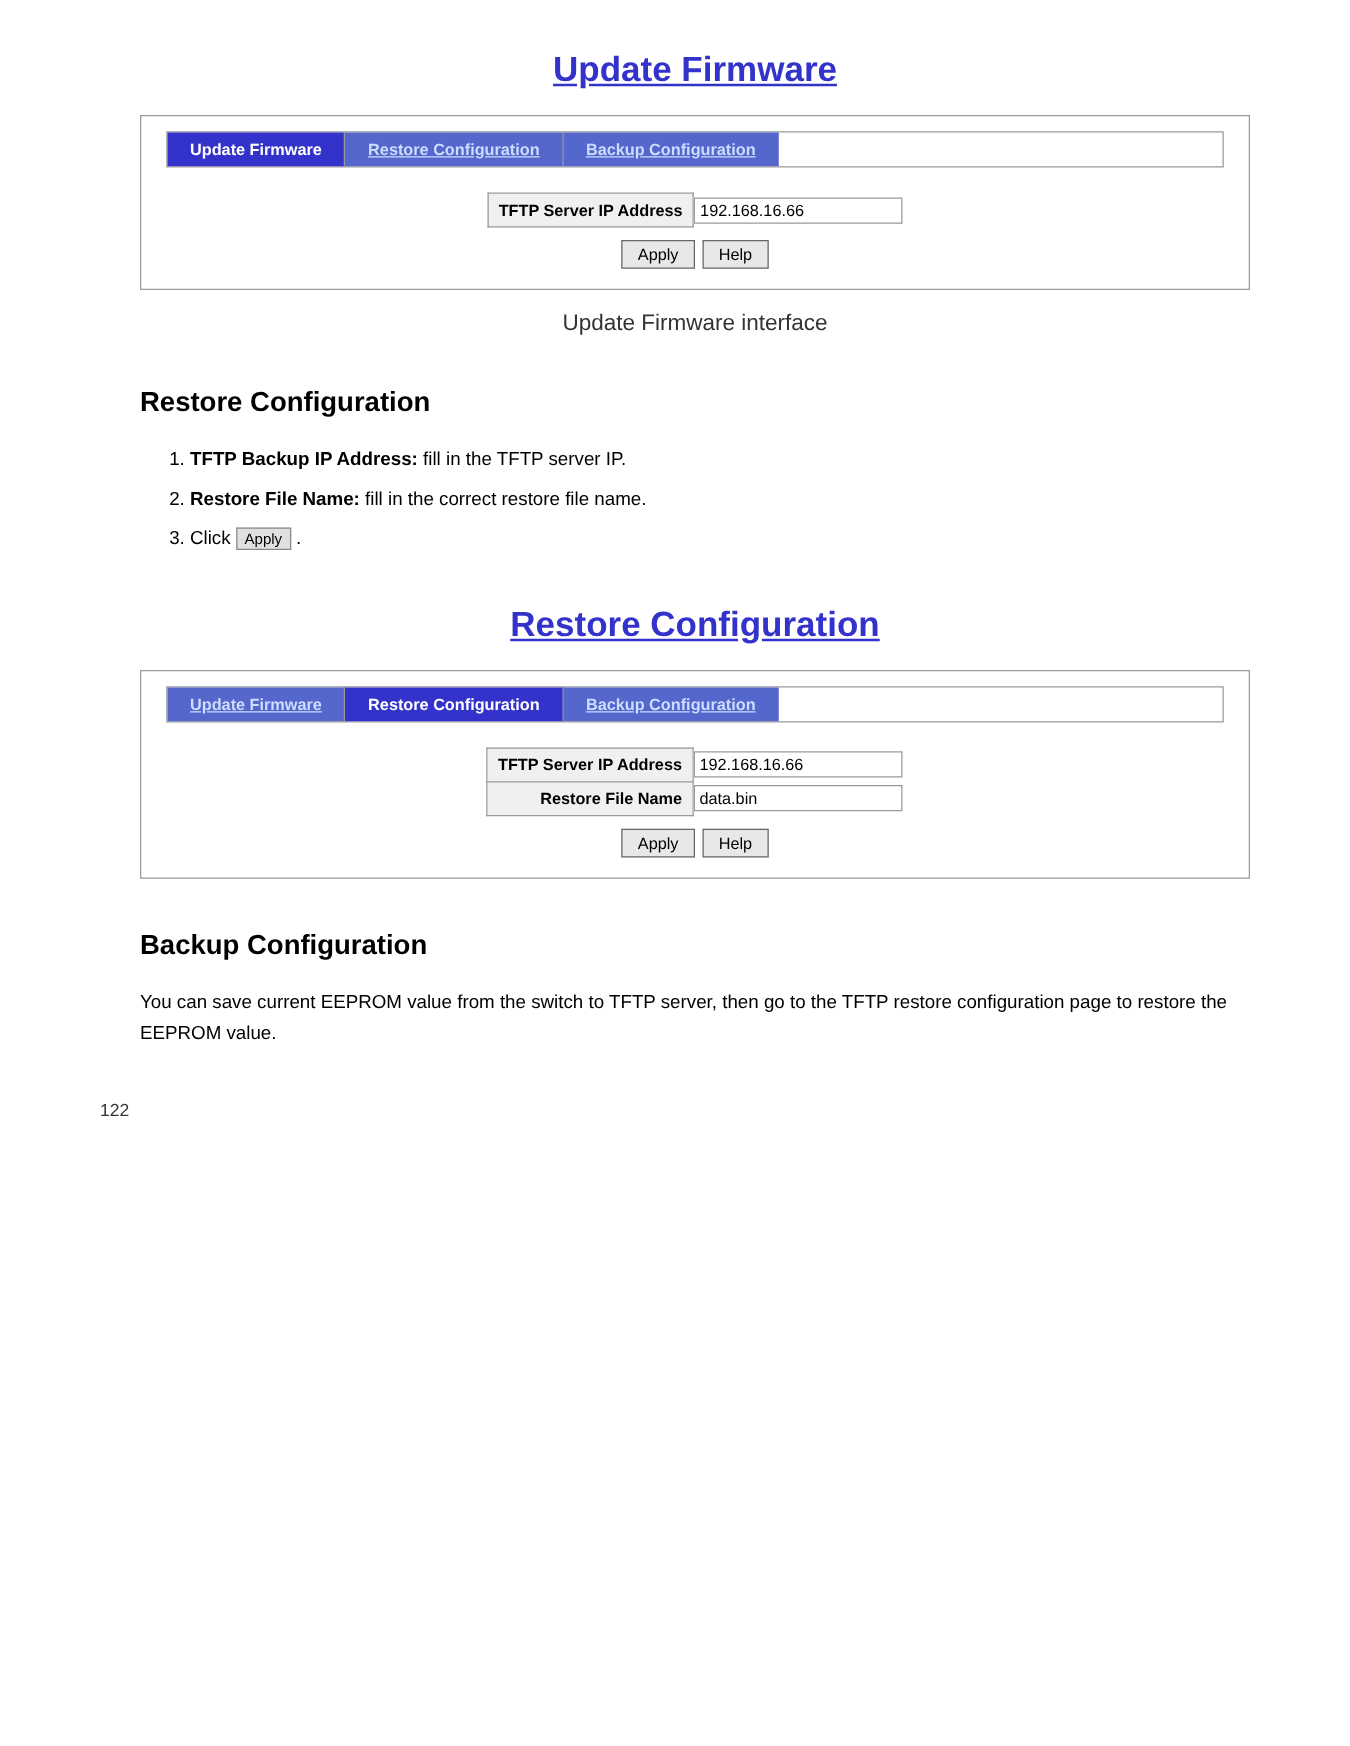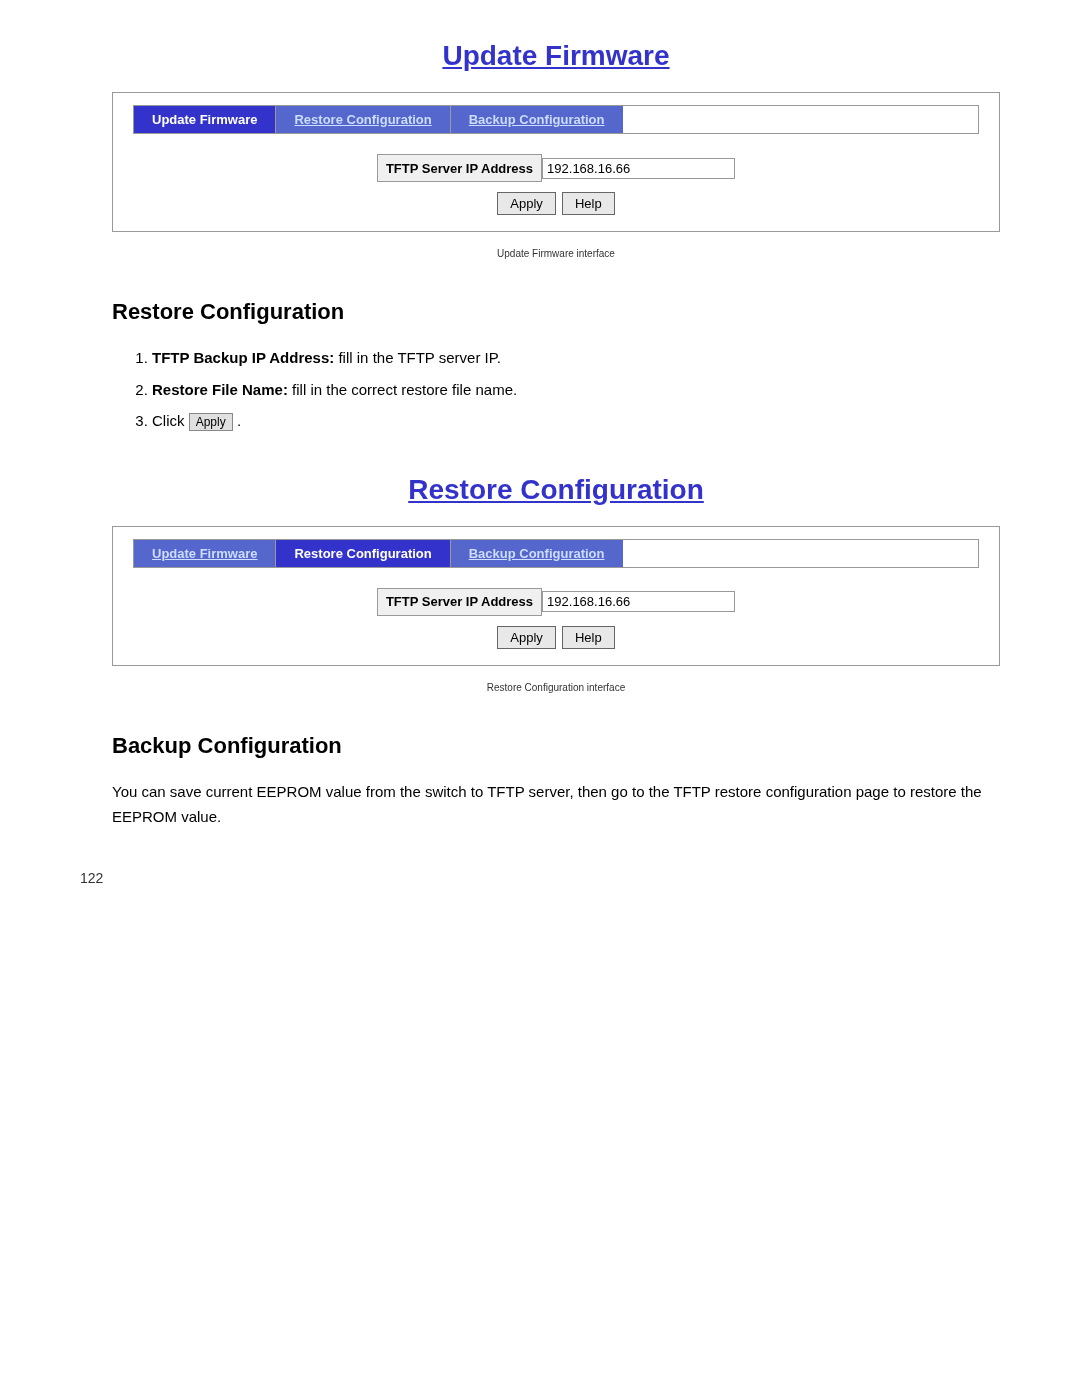--- a/index.html
+++ b/index.html
@@ -78,39 +78,39 @@
       background: #f0f0f0;
       padding: 3px 8px;
     }
     .form-table td.input-cell {
       padding: 3px 0;
     }
     .form-table input[type="text"] {
       border: 1px solid #999;
       padding: 2px 4px;
       font-size: 13px;
-      width: 193px;
+      width: 167px;
     }
 
     .button-row {
       text-align: center;
       margin-top: 10px;
     }
     .btn {
       font-size: 13px;
       padding: 3px 12px;
       border: 1px solid #666;
       background: #e8e8e8;
       cursor: pointer;
       margin: 0 1px;
     }
 
     .caption {
       text-align: center;
-      font-size: 10px;
+      font-size: 18px;
       color: #333;
       margin-top: 16px;
       margin-bottom: 30px;
     }
 
     
     .description {
       margin-bottom: 24px;
       line-height: 1.7;
     }
@@ -223,29 +223,34 @@
 
     <div style="margin-top: 10px;">
       <table class="form-table">
         <tbody>
             <tr>
           <td class="label-cell">TFTP Server IP Address</td>
           <td class="input-cell">
             <input type="text" value="192.168.16.66" style="">
           </td>
         </tr>
+        <tr>
+          <td class="label-cell">Restore File Name</td>
+          <td class="input-cell">
+            <input type="text" value="data.bin" style="">
+          </td>
+        </tr>
       </tbody>
         </table>
       <div class="button-row">
         <button class="btn">Apply</button>
         <button class="btn">Help</button>
       </div>
     </div>
   </div>
-  <div class="caption">Restore Configuration interface</div>
 </div>
 
 <div class="section-block section-gap">
   <h2 class="section-title">Backup Configuration</h2>
 
   <div class="description">
     <p>You can save current EEPROM value from the switch to TFTP server, then go to the TFTP restore configuration page to restore the EEPROM value.</p>
   </div>
 </div>
 

